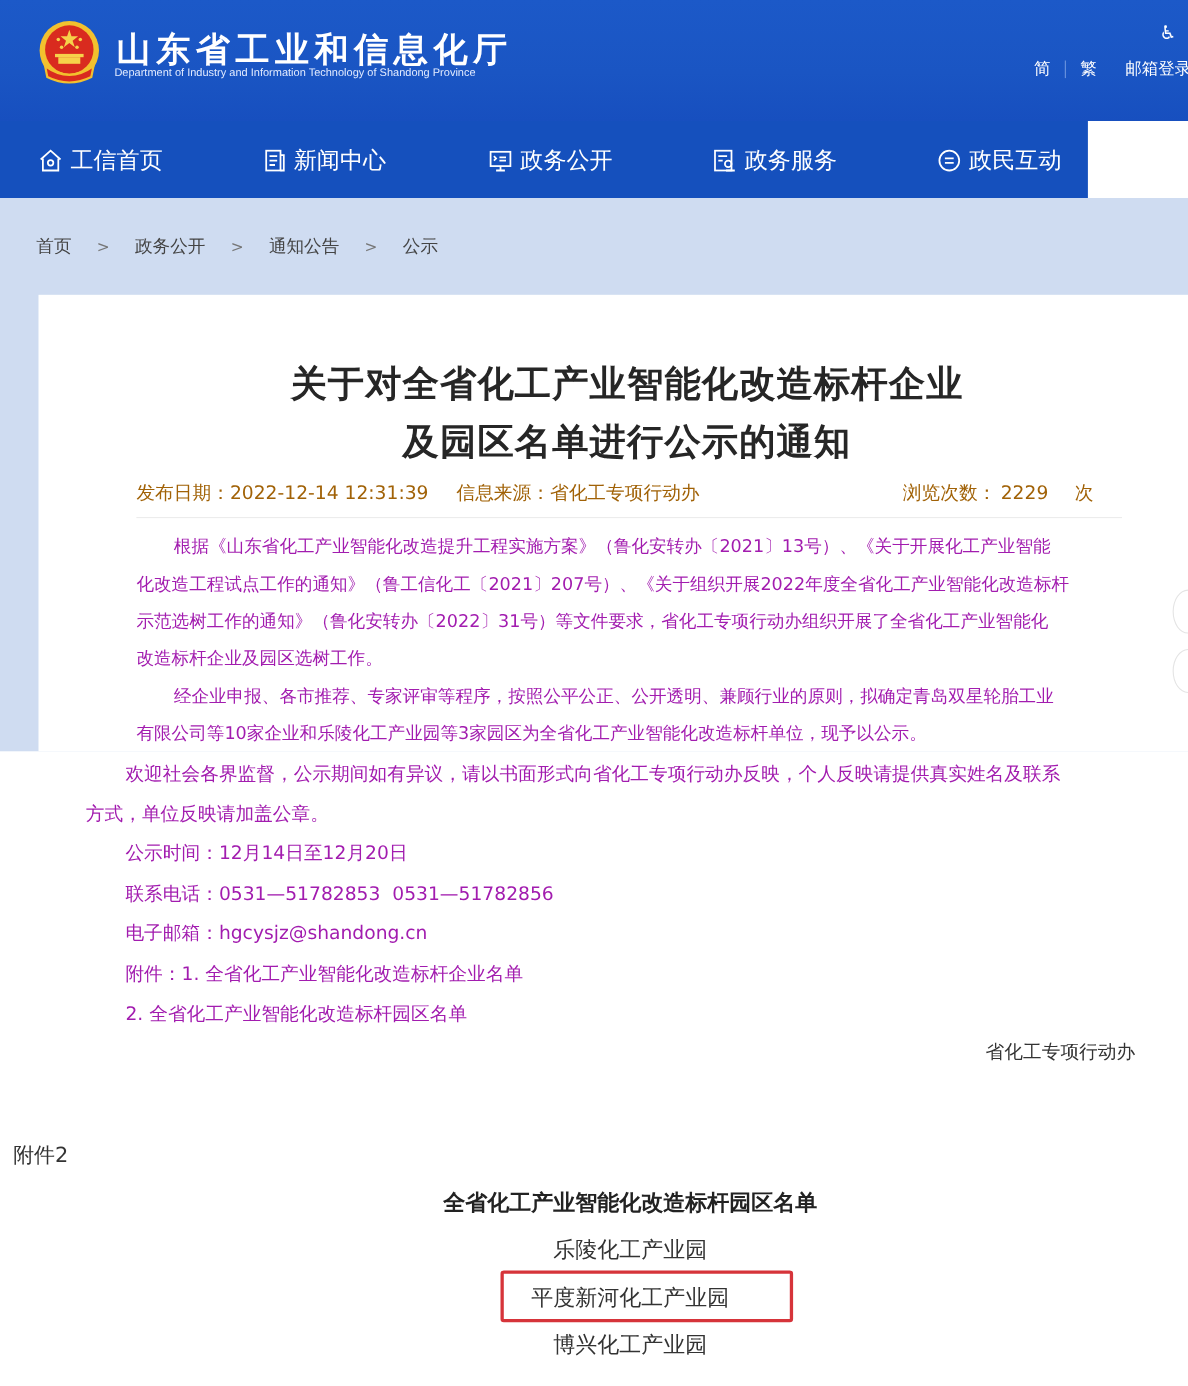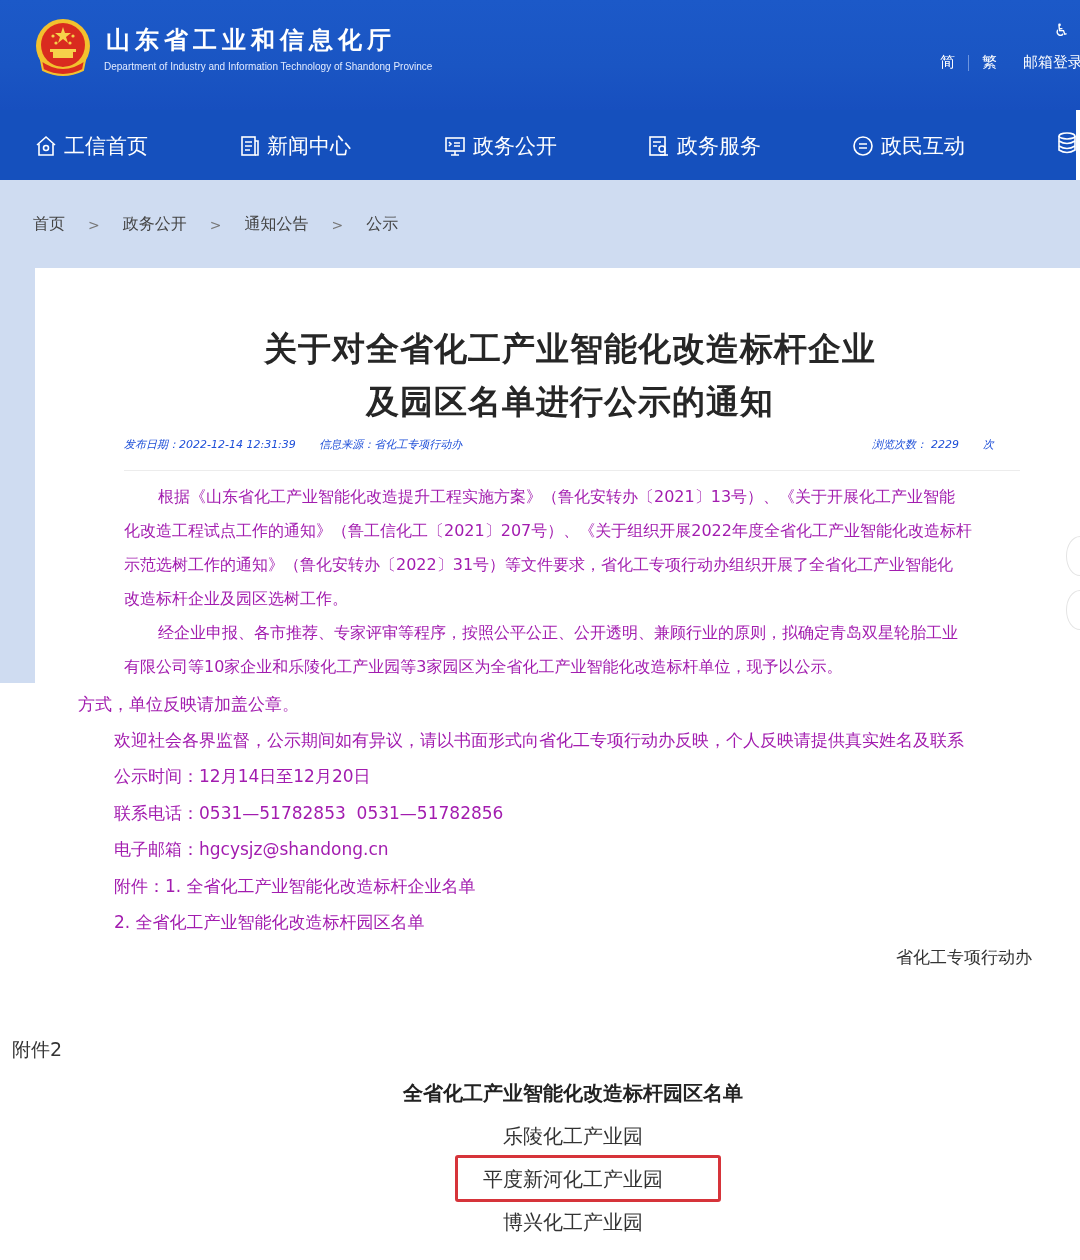--- a/index.html
+++ b/index.html
@@ -9,21 +9,21 @@
   
   .header {
     position: absolute; left: 0; top: 0; width: 1080px; height: 110px;
     background: linear-gradient(180deg, #1c59c8 0%, #1a55c3 60%, #174fbf 100%);
   }
   .emblem {
     position: absolute; left: 33px; top: 18px; width: 60px; height: 62px;
   }
   .site-title {
     position: absolute; left: 106px; top: 24px;
-    color: #ffffff; font-size: 24px; font-weight: bold; letter-spacing: 5px;
+    color: #ffffff; font-size: 31px; font-weight: bold; letter-spacing: 5px;
     font-family: "DejaVu Sans", sans-serif;
   }
   .site-subtitle {
     position: absolute; left: 104px; top: 61px;
     color: #e2ebff; font-size: 10px; letter-spacing: 0;
     font-family: Liberation Sans, sans-serif;
   }
   .search-box {
     position: absolute; left: 498px; top: 31px; width: 330px; height: 41px;
     border-radius: 21px; background: #9fb8e6;
@@ -46,21 +46,21 @@
     position: absolute; left: 940px; top: 53px; color: #fff; font-size: 15px;
     display: flex; align-items: center;
   }
   .lang-sep { width: 1px; height: 16px; background: #6d95df; margin: 0 13px; }
   .mail-login {
     position: absolute; left: 1023px; top: 53px; color: #fff; font-size: 15px; white-space: nowrap;
   }
 
   
   .nav {
-    position: absolute; left: 0; top: 110px; width: 1076px; height: 70px;
+    position: absolute; left: 0; top: 110px; width: 989px; height: 70px;
     background: #1550bd;
   }
   .nav-item {
     position: absolute; top: 22px; display: flex; align-items: center;
     color: #fff; font-size: 21px; white-space: nowrap;
   }
   .nav-item svg { margin-right: 7px; }
 
   
   .crumb-bg {
@@ -77,21 +77,21 @@
     position: absolute; left: 35px; top: 268px; width: 1045px; height: 415px;
     background: #ffffff;
   }
 
   .article-title {
     position: absolute; left: 0; top: 322px; width: 1140px; text-align: center;
     font-size: 33px; font-weight: bold; color: #262626; line-height: 53px;
     letter-spacing: 1px;
   }
   .meta-row {
-    position: absolute; left: 124px; top: 437px; width: 870px; font-size: 11px; color: #1d4ed8; font-style: italic;
+    position: absolute; left: 124px; top: 437px; width: 870px; font-size: 17px; color: #a16207;
   }
   .meta-left span { margin-right: 20px; }
   .meta-right { position: absolute; right: 0; top: 0; }
   .meta-divider {
     position: absolute; left: 124px; top: 470px; width: 896px; height: 1px; background: #ececec;
   }
 
   .para {
     position: absolute; font-size: 16px; color: #a21caf; line-height: 34px;
   }
@@ -234,22 +234,22 @@
 </div>
 <div class="para" style="left:124px; top:616px; width:900px;">
   <div class="indent">经企业申报、各市推荐、专家评审等程序，按照公平公正、公开透明、兼顾行业的原则，拟确定青岛双星轮胎工业</div>
   <div>有限公司等10家企业和乐陵化工产业园等3家园区为全省化工产业智能化改造标杆单位，现予以公示。</div>
 </div>
 
 <div class="side-float" style="top:536px;"></div>
 <div class="side-float" style="top:590px;"></div>
 
 <div class="para" style="left:78px; top:686px; width:960px; font-size:17px; line-height:36px;">
+  <div style="text-indent:36px;">欢迎社会各界监督，公示期间如有异议，请以书面形式向省化工专项行动办反映，个人反映请提供真实姓名及联系</div>
   <div>方式，单位反映请加盖公章。</div>
-  <div style="text-indent:36px;">欢迎社会各界监督，公示期间如有异议，请以书面形式向省化工专项行动办反映，个人反映请提供真实姓名及联系</div>
 </div>
 
 <div class="para" style="left:114px; top:758px; font-size:17px; line-height:36.5px;">
   <div>公示时间：12月14日至12月20日</div>
   <div style="white-space:pre;">联系电话：0531—51782853  0531—51782856</div>
   <div>电子邮箱：hgcysjz@shandong.cn</div>
   <div>附件：1. 全省化工产业智能化改造标杆企业名单</div>
   <div>2. 全省化工产业智能化改造标杆园区名单</div>
 </div>
 

